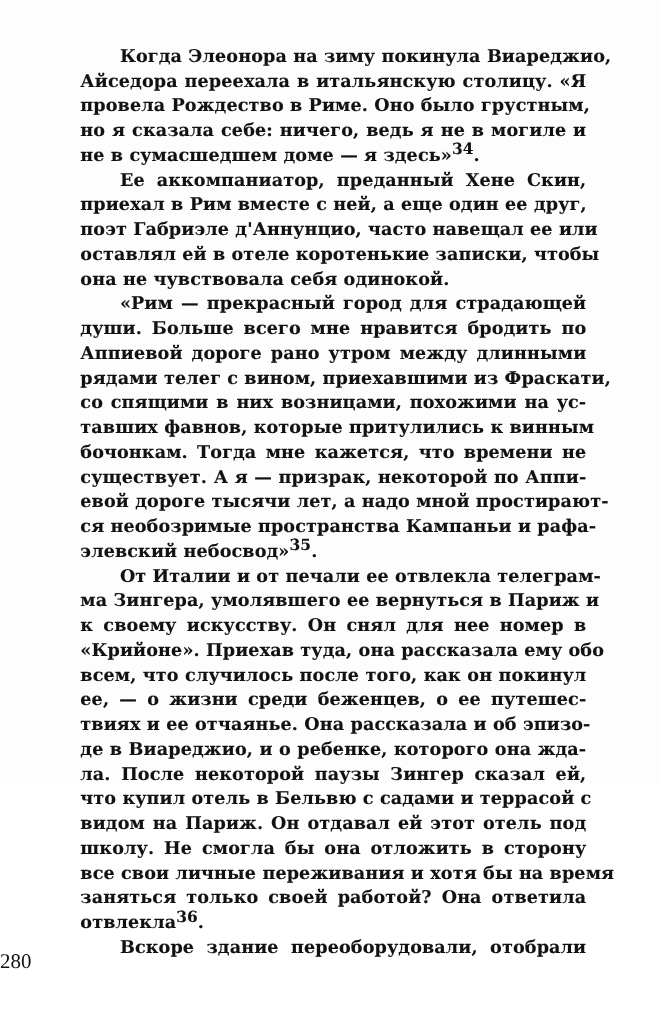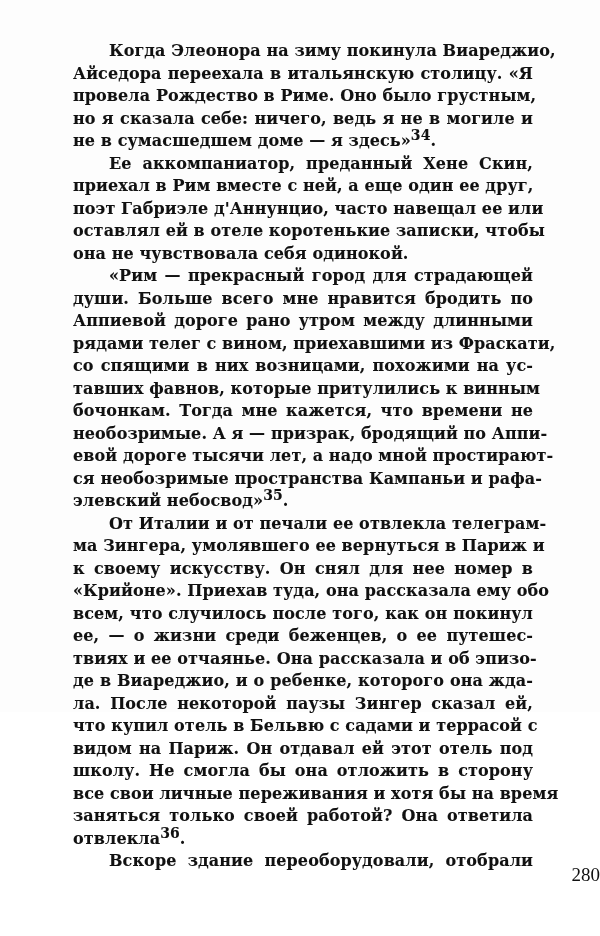--- a/index.html
+++ b/index.html
@@ -48,21 +48,21 @@
     sup {
       font-size: 14px;
       line-height: 0;
       vertical-align: 6px;
     }
     .page-number {
       position: absolute;
       left: 0;
       width: 600px;
       top: 864px;
-      text-align: right;
+      text-align: left;
       font-family: "Liberation Serif", "DejaVu Serif", serif;
       font-size: 19px;
       color: #111;
     }
   </style>
 </head>
 <body>
 
 <div class="page">
   <div class="text-block" id="text-block">
@@ -81,21 +81,21 @@
         <span class="line last"><span>она не чувствовала себя одинокой.</span></span>
       </div>
       <div>
         <span class="line indent"><span>«Рим — прекрасный город для страдающей</span></span>
         <span class="line"><span>души. Больше всего мне нравится бродить по</span></span>
         <span class="line"><span>Аппиевой дороге рано утром между длинными</span></span>
         <span class="line"><span>рядами телег с вином, приехавшими из Фраскати,</span></span>
         <span class="line"><span>со спящими в них возницами, похожими на ус-</span></span>
         <span class="line"><span>тавших фавнов, которые притулились к винным</span></span>
         <span class="line"><span>бочонкам. Тогда мне кажется, что времени не</span></span>
-        <span class="line"><span>необозримые. А я — призрак, бродящий по Аппи-</span></span>
+        <span class="line"><span>существует. А я — призрак, некоторой по Аппи-</span></span>
         <span class="line"><span>евой дороге тысячи лет, а надо мной простирают-</span></span>
         <span class="line"><span>ся необозримые пространства Кампаньи и рафа-</span></span>
         <span class="line last"><span>элевский небосвод»</span><sup>35</sup><span>.</span></span>
       </div>
       <div>
         <span class="line indent"><span>От Италии и от печали ее отвлекла телеграм-</span></span>
         <span class="line"><span>ма Зингера, умолявшего ее вернуться в Париж и</span></span>
         <span class="line"><span>к своему искусству. Он снял для нее номер в</span></span>
         <span class="line"><span>«Крийоне». Приехав туда, она рассказала ему обо</span></span>
         <span class="line"><span>всем, что случилось после того, как он покинул</span></span>

